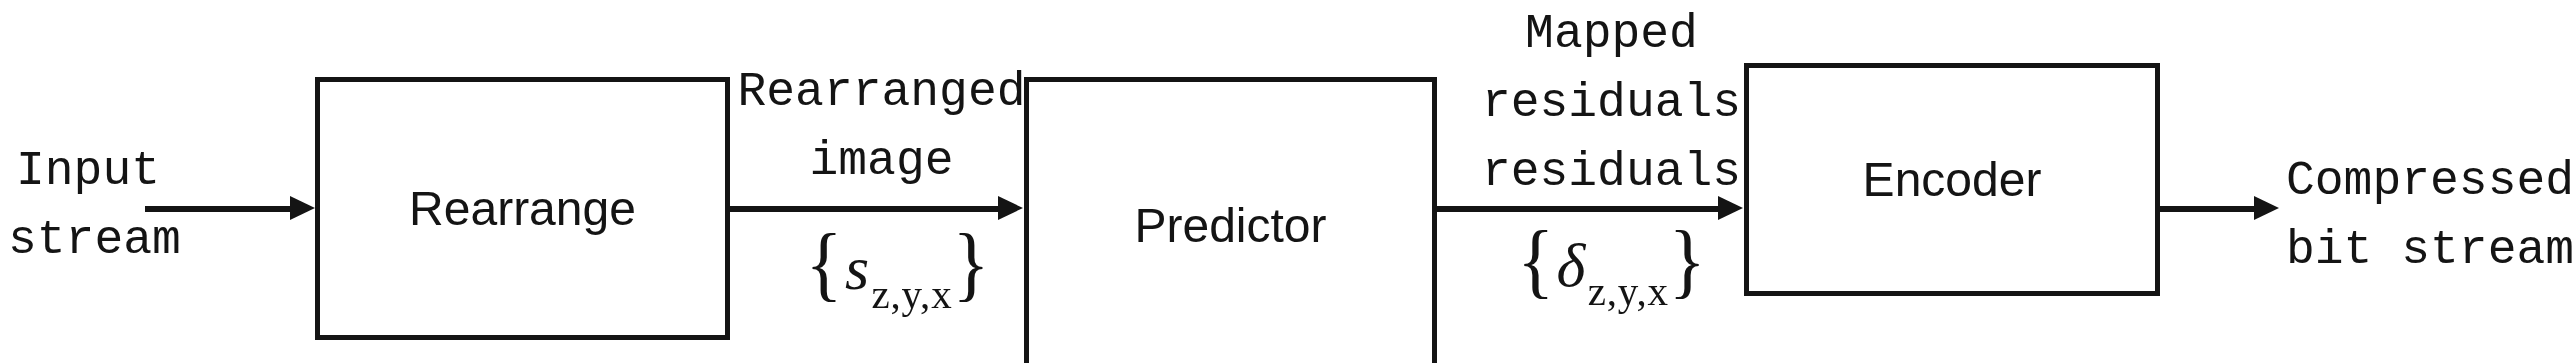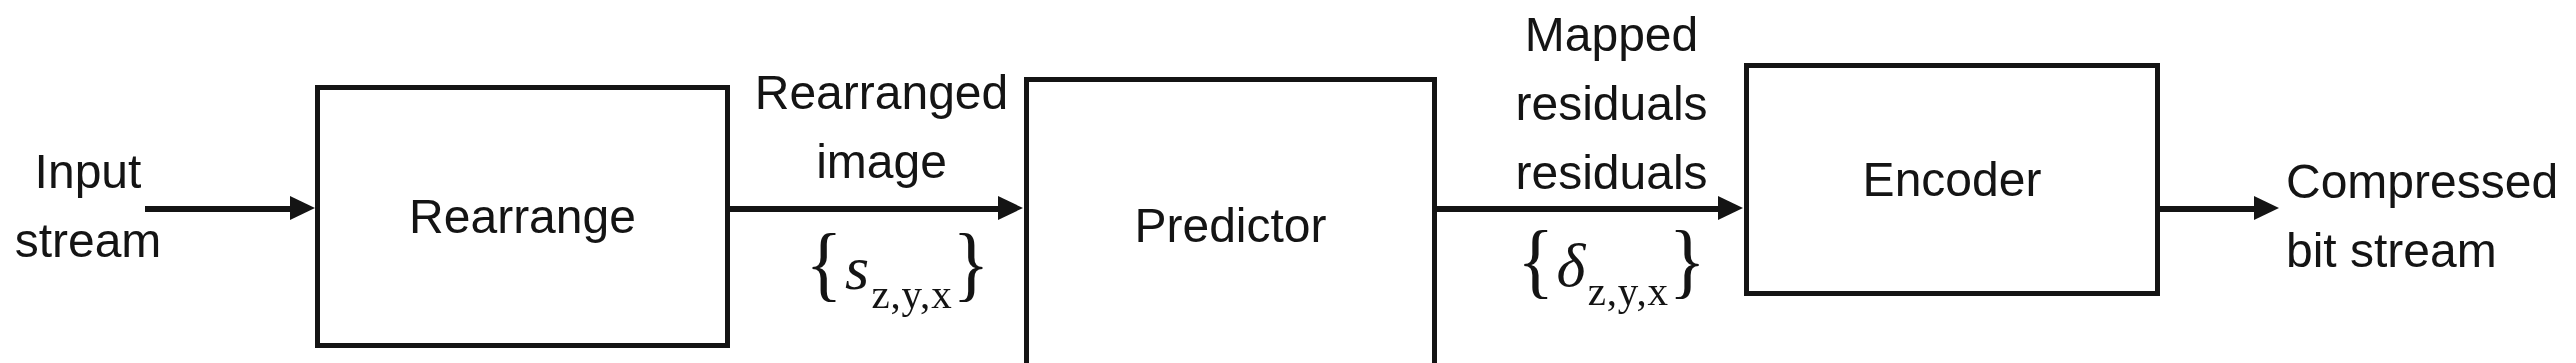--- a/index.html
+++ b/index.html
@@ -14,20 +14,21 @@
     font-family: "Liberation Sans", sans-serif;
     overflow: hidden;
   }
 
   .label { position: absolute; text-align: center; }
   .label .ln {
     font-size: 48px;
     line-height: 69px;
     white-space: nowrap;
     color: var(--ink, #141414);
+    font-family: Liberation Mono, monospace;
   }
   .label.align-left { text-align: left; }
 
   .box {
     position: absolute;
     border: 5.6px solid var(--ink, #141414);
     background: var(--bg, #ffffff);
     display: flex;
     flex-direction: column;
     align-items: center;
@@ -73,21 +74,21 @@
 <div class="canvas">
 
   <div class="label" style="left:8px; top:137px; width:160px;">
     <div class="ln">Input</div>
     <div class="ln">stream</div>
   </div>
 
   <div class="arrow-shaft" style="left:145px; top:206px; width:146px;"></div>
   <div class="arrow-head" style="left:290px; top:196px;"></div>
 
-  <div class="box" style="left:315px; top:85px; width:415px; height:263px;">
+  <div class="box" style="left:315px; top:77px; width:415px; height:263px;">
     <div class="ln">Rearrange</div>
   </div>
 
   <div class="label" style="left:722px; top:58px; width:319px;">
     <div class="ln">Rearranged</div>
     <div class="ln">image</div>
   </div>
 
   <div class="arrow-shaft" style="left:730px; top:206px; width:268px;"></div>
   <div class="arrow-head" style="left:998px; top:196px;"></div>

